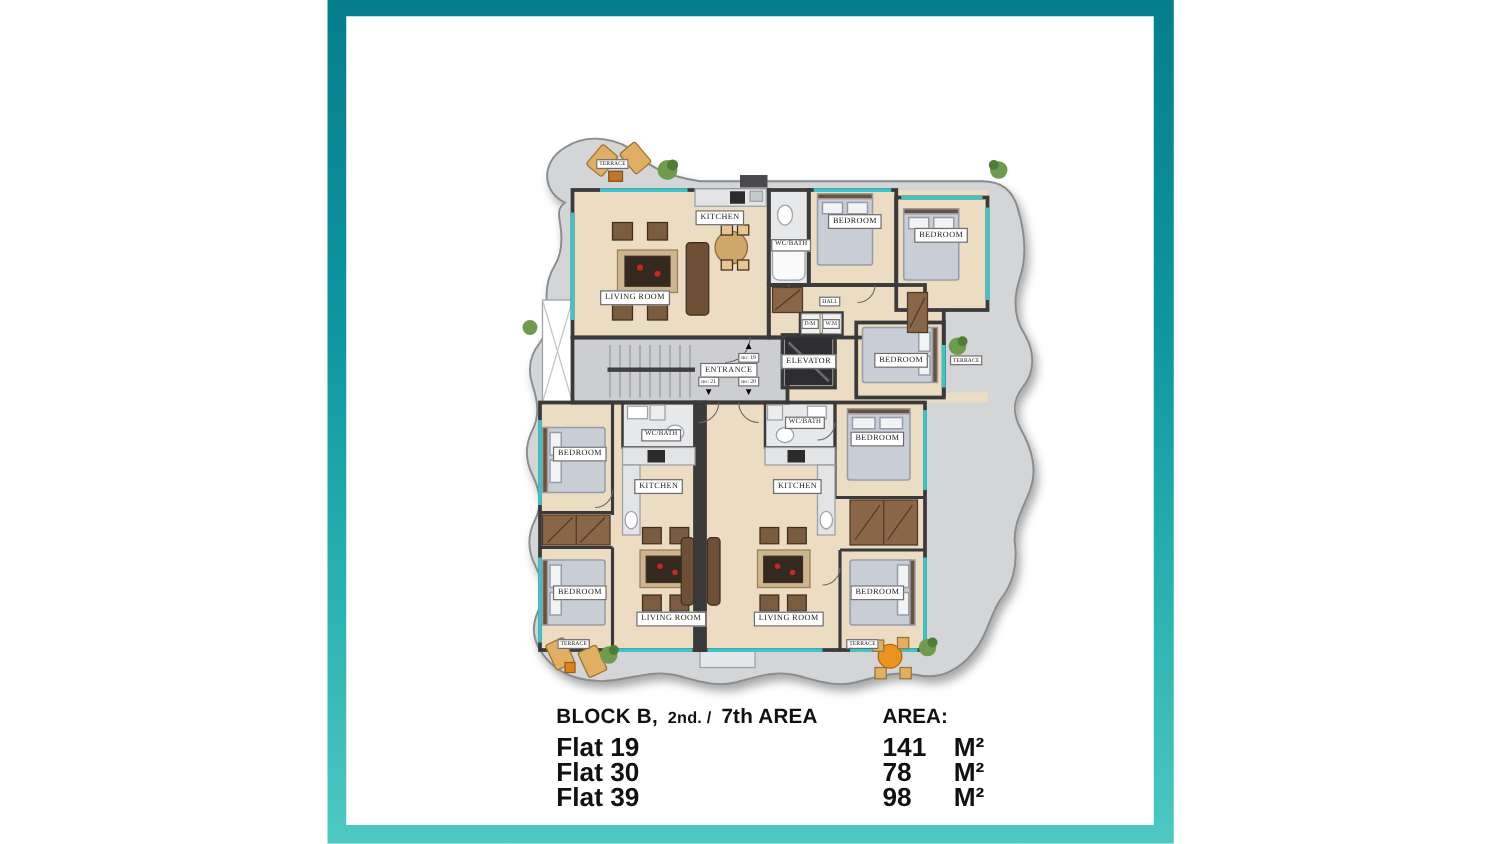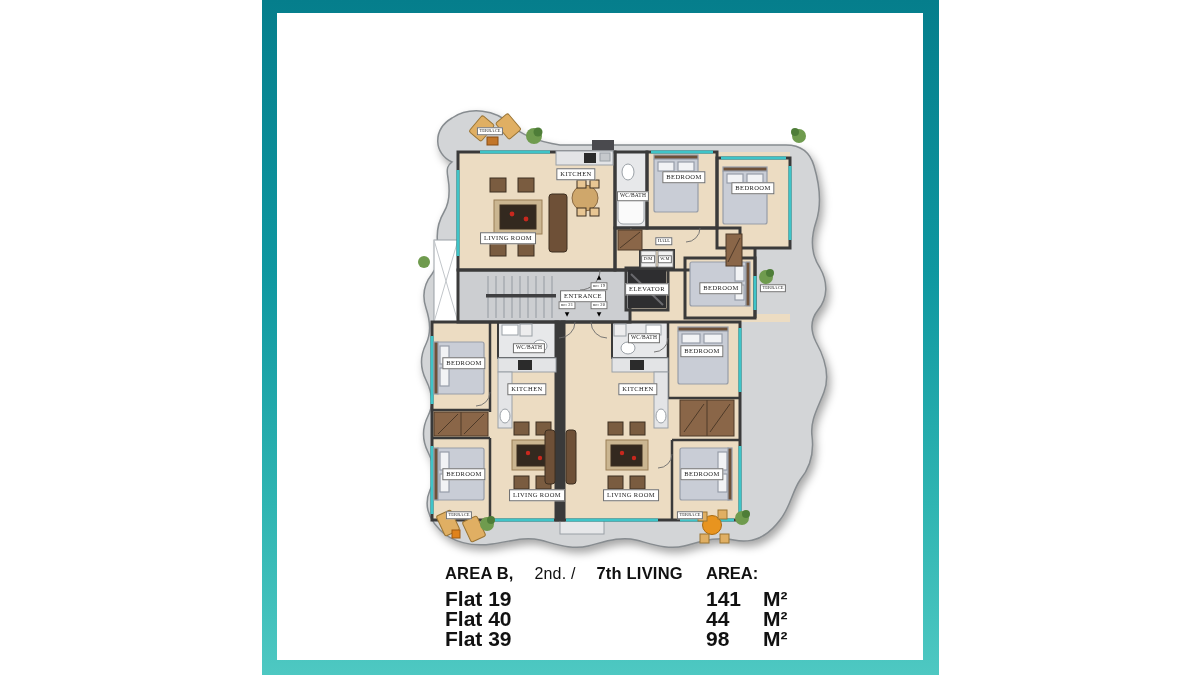--- a/index.html
+++ b/index.html
@@ -19,21 +19,21 @@
       color:#1b1b1b;font-family:"Liberation Serif",serif;font-size:6.5px;line-height:1;
       padding:1.5px 3px;white-space:nowrap;letter-spacing:.4px;z-index:5;}
   .rl.sm{font-size:5.5px;padding:1px 2px;letter-spacing:.2px;}
   .rl.xs{font-size:4.5px;padding:.5px 1.5px;letter-spacing:.1px;}
   .arr{position:absolute;transform:translate(-50%,-50%);font-size:6px;color:#000;z-index:5;
        font-family:"DejaVu Sans",sans-serif;line-height:1;}
 
   
   .legend{position:absolute;z-index:5;color:var(--text,#111);}
   .lg-title{left:445px;top:564px;font-size:16.5px;font-weight:bold;letter-spacing:.2px;}
-  .lg-title .mid{font-weight:normal;font-size:16px;margin:0 16px;}
+  .lg-title .mid{font-weight:bold;font-size:13px;margin:0 3px;}
   .lg-area{left:706px;top:564px;font-size:16.5px;font-weight:bold;}
   .lg-row{left:445px;width:340px;font-size:21px;font-weight:bold;}
   .lg-row .fval{position:absolute;left:261px;}
   .lg-row .funit{position:absolute;left:318px;}
 </style>
 </head>
 <body>
 
 <div class="stage">
 
@@ -326,34 +326,34 @@
   <div class="rl xs" style="left:459px;top:515px">TERRACE</div>
 
   <div class="rl sm" style="left:644px;top:338px">WC/BATH</div>
   <div class="rl" style="left:638px;top:389px">KITCHEN</div>
   <div class="rl" style="left:702px;top:351px">BEDROOM</div>
   <div class="rl" style="left:702px;top:474px">BEDROOM</div>
   <div class="rl" style="left:631px;top:495px">LIVING ROOM</div>
   <div class="rl xs" style="left:690px;top:515px">TERRACE</div>
 
   <div class="legend lg-title">
-    <span>AREA B,</span>
+    <span>BLOCK B,</span>
     <span class="mid">2nd. /</span>
-    <span>7th LIVING</span>
+    <span>7th AREA</span>
   </div>
   <div class="legend lg-area">AREA:</div>
 
   <div class="legend lg-row" style="top:587px">
     <span>Flat 19</span>
     <span class="fval">141</span>
     <span class="funit">M²</span>
   </div>
   <div class="legend lg-row" style="top:607px">
-    <span>Flat 40</span>
-    <span class="fval">44</span>
+    <span>Flat 30</span>
+    <span class="fval">78</span>
     <span class="funit">M²</span>
   </div>
   <div class="legend lg-row" style="top:627px">
     <span>Flat 39</span>
     <span class="fval">98</span>
     <span class="funit">M²</span>
   </div>
 
 </div>
 

